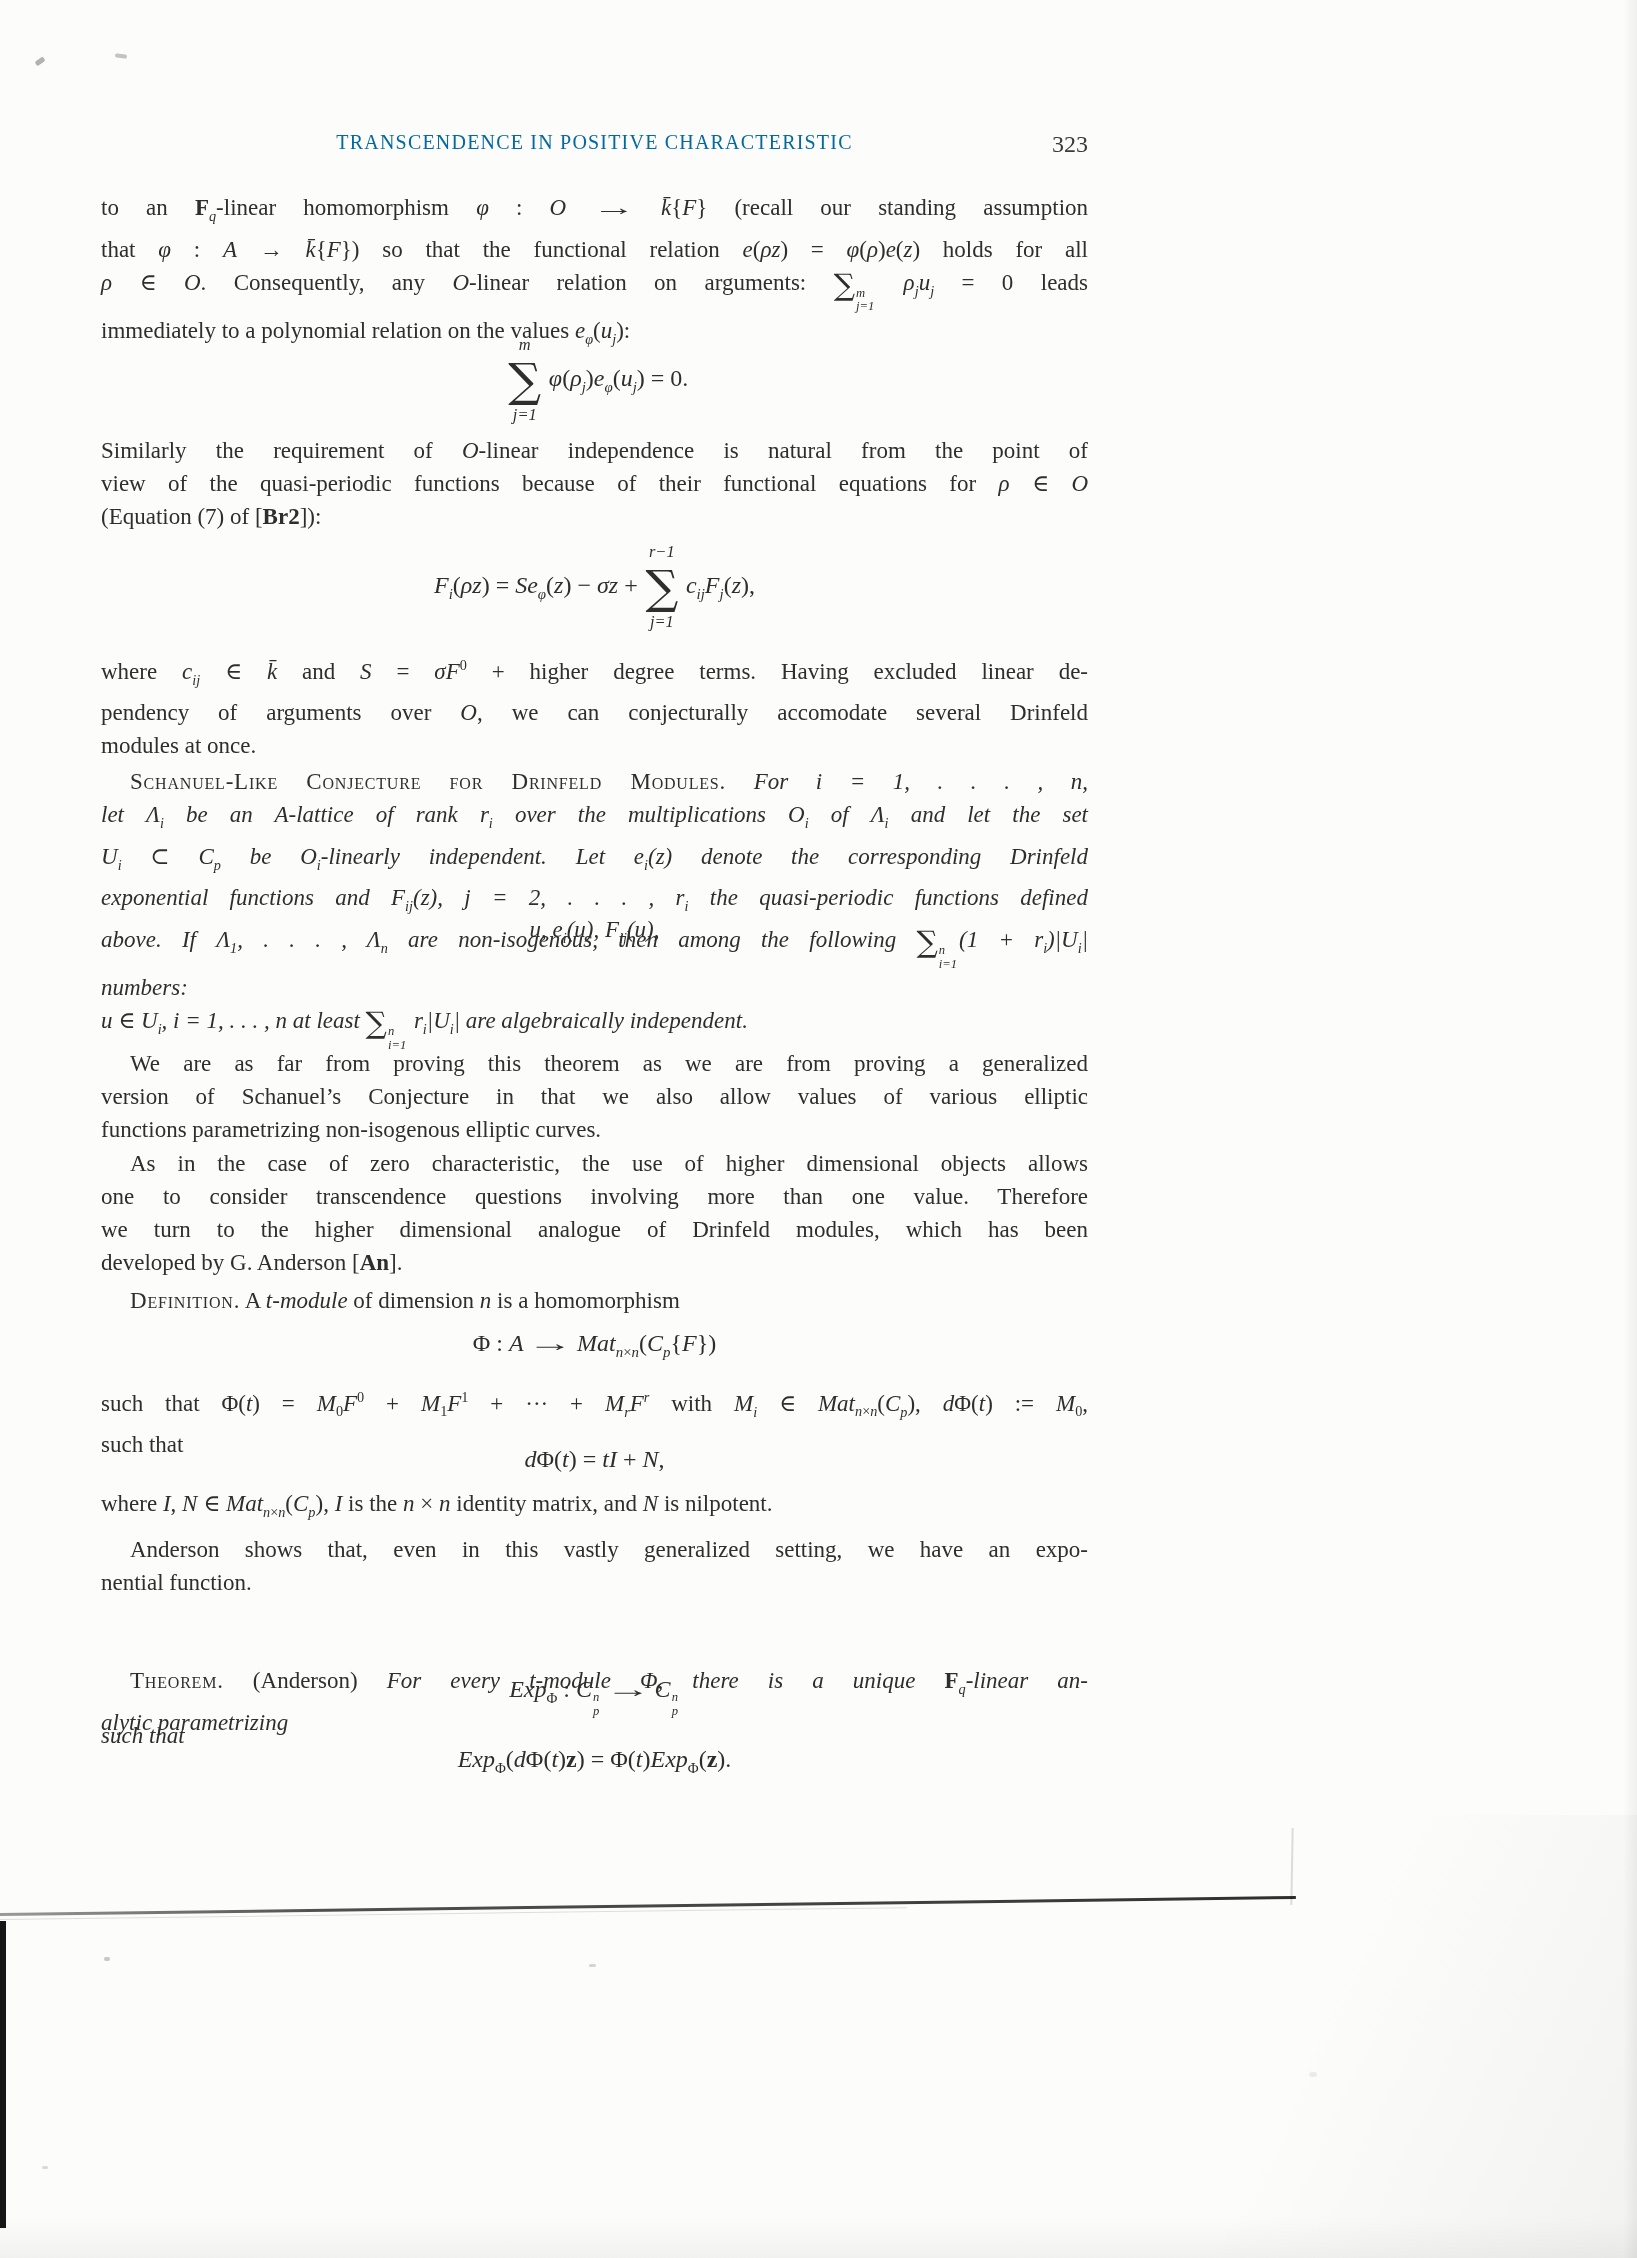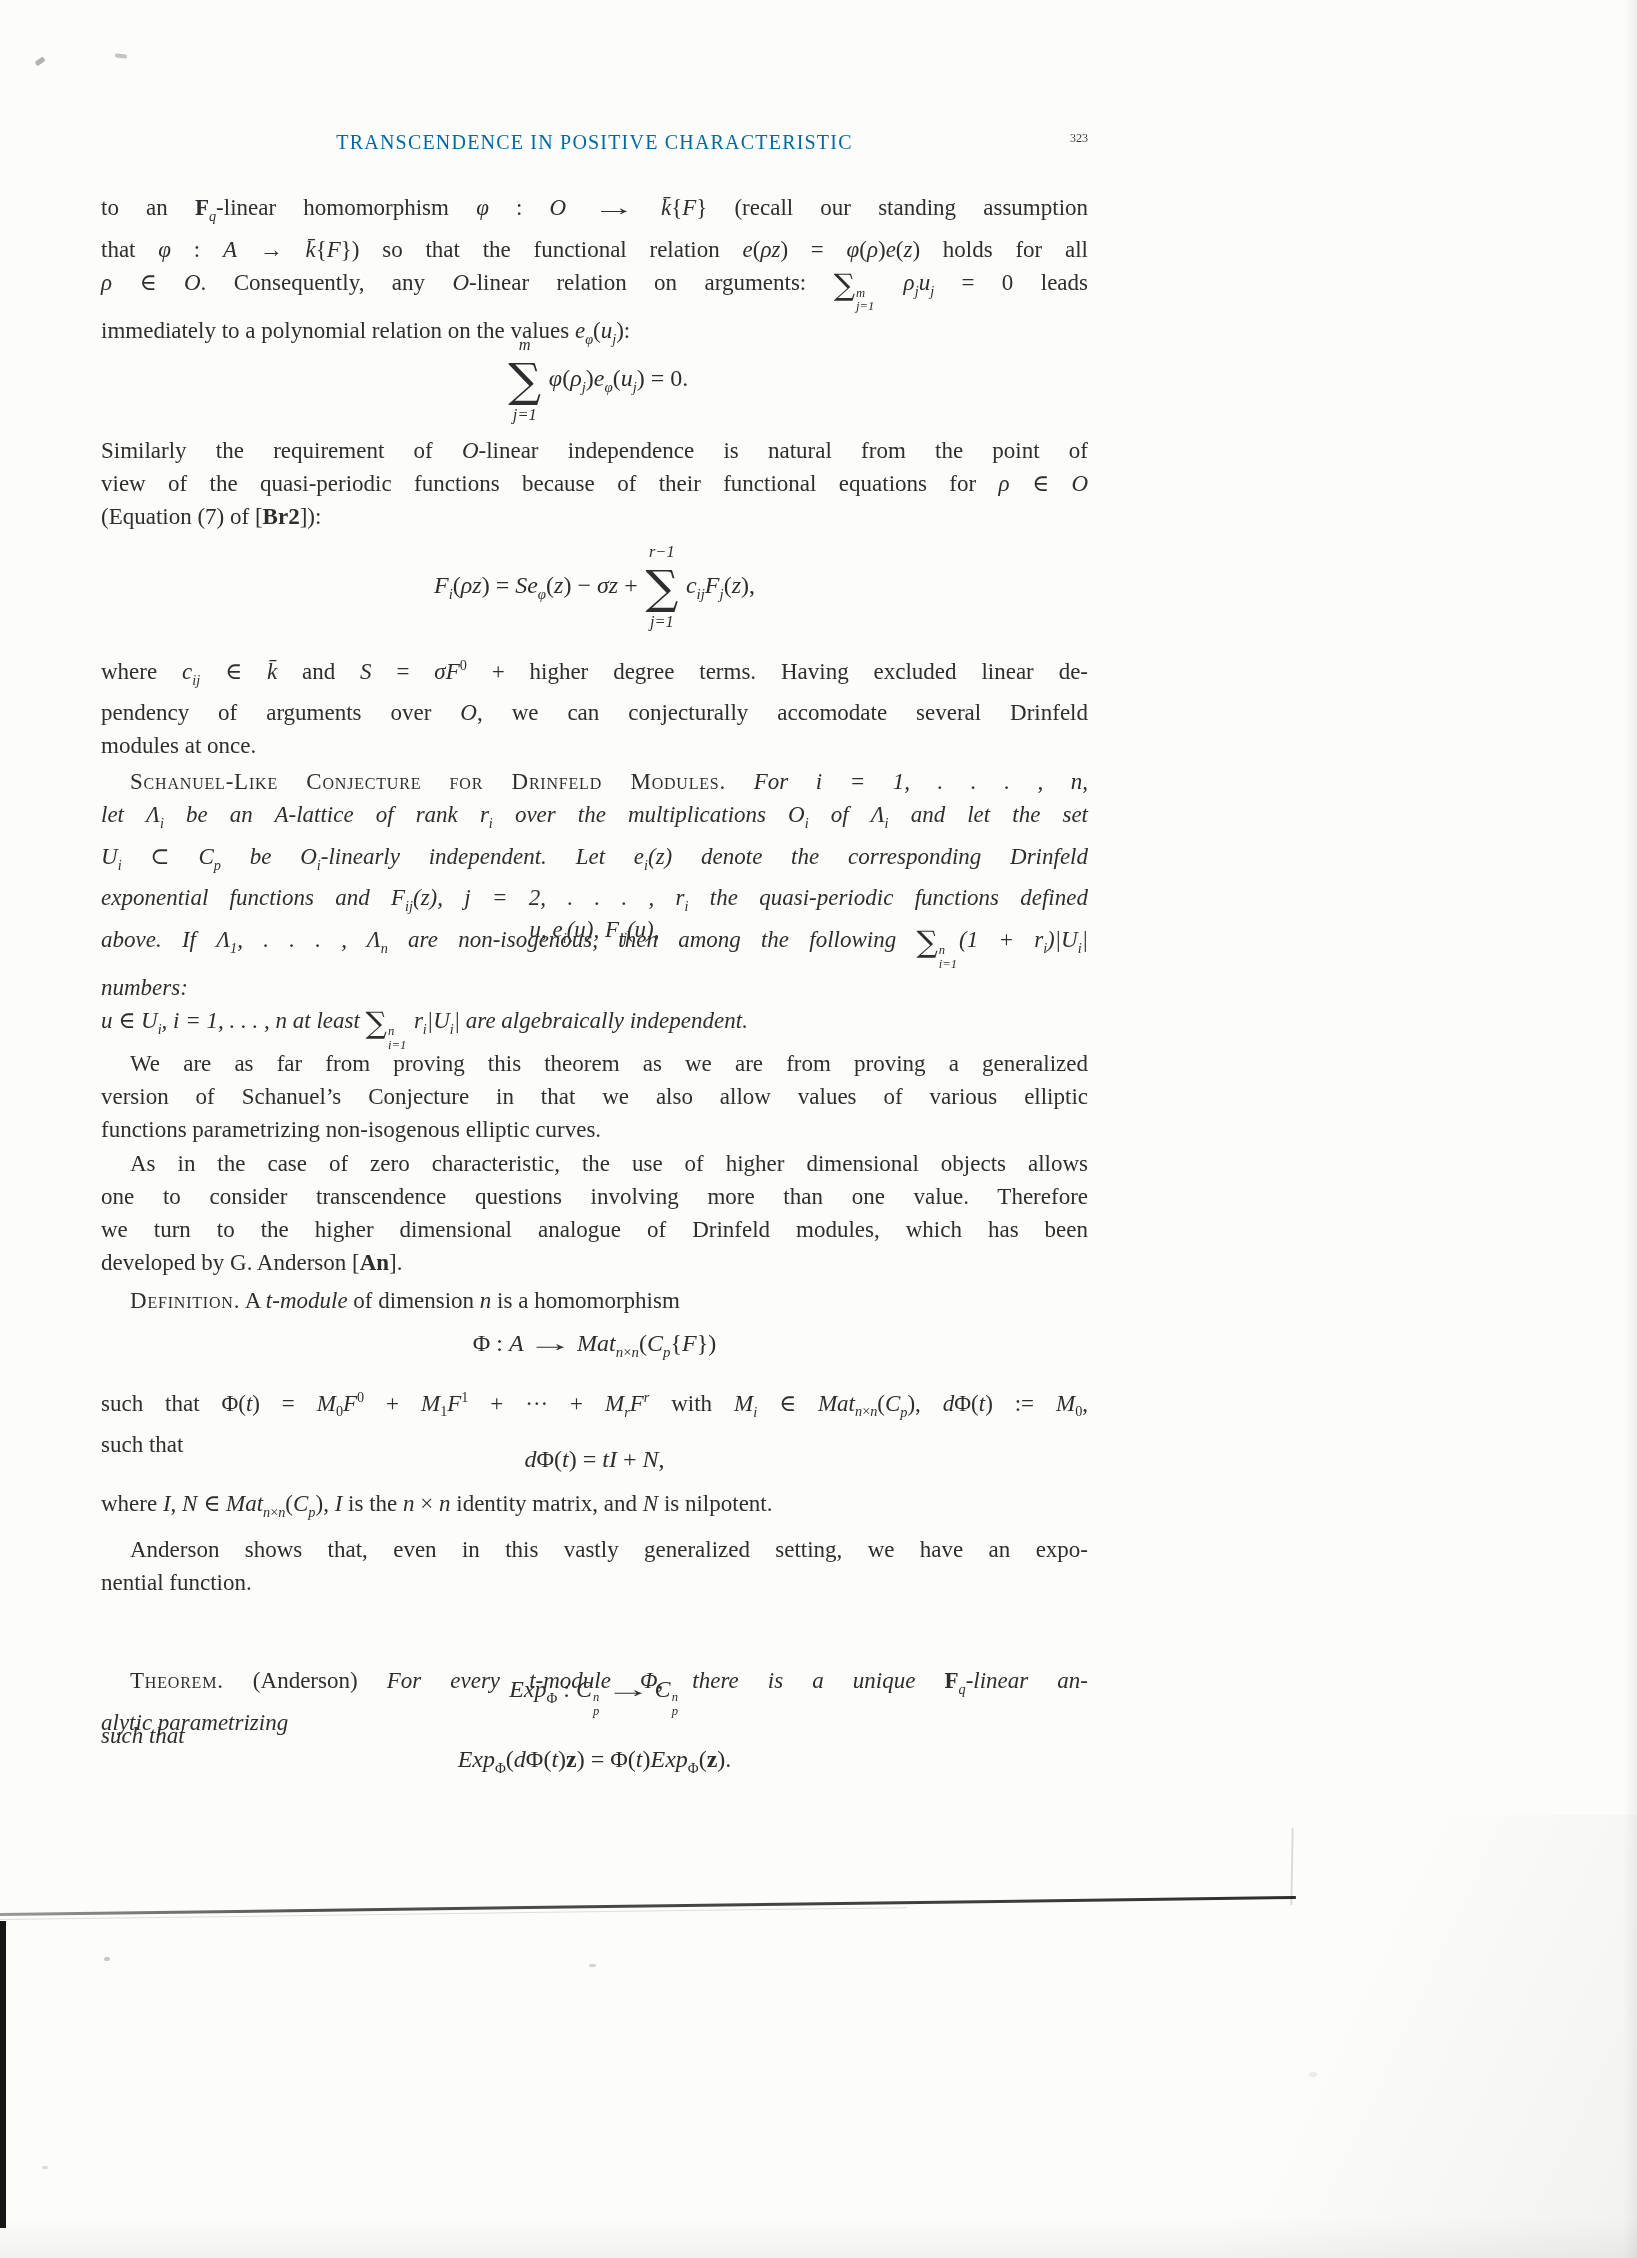--- a/index.html
+++ b/index.html
@@ -1,21 +1,21 @@
 <!DOCTYPE html>
 <html><head>
 <meta charset="utf-8">
 <style>
   html,body{margin:0;padding:0;background:#e8e8e6;}
   .scan{position:relative;width:1638px;height:2258px;background:#fcfcfa;overflow:hidden;
         font-family:"Liberation Serif","DejaVu Serif",serif;color:#2e2e2e;}
   
   .hdr{position:absolute;left:101px;top:131px;width:987px;}
   .hdr .title{width:100%;text-align:center;font-size:20px;letter-spacing:1.2px;color:#0369a1;}
-  .hdr .pno{position:absolute;right:0;top:0;font-size:12px;color:#3a3a3a;}
+  .hdr .pno{position:absolute;right:0;top:0;font-size:24px;color:#3a3a3a;}
   
   .para{position:absolute;left:101px;width:987px;font-size:23px;line-height:33px;}
   .para .line{text-align:justify;text-align-last:justify;}
   .para .line:last-child{text-align-last:left;}
   .para.indent .line:first-child{text-indent:29px;}
   .para.it{font-style:italic;}
   .rm{font-style:normal;}
   .sc{font-style:normal;font-variant:small-caps;letter-spacing:0.8px;}
   .bbf{font-style:normal;font-weight:bold;}
   sub,sup{font-size:0.62em;}

